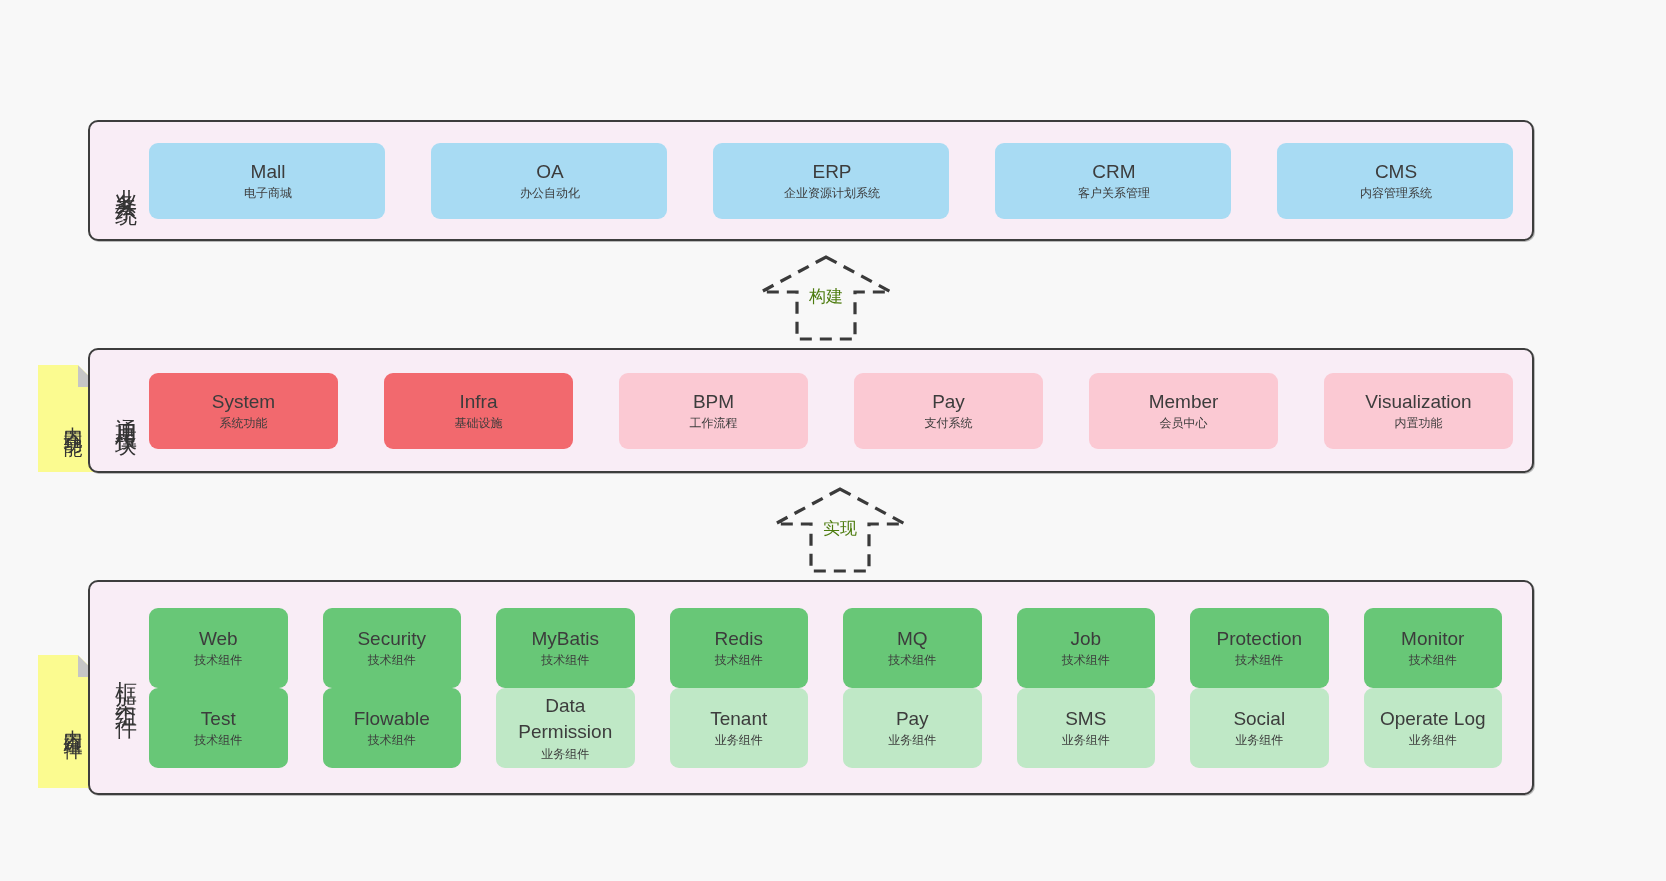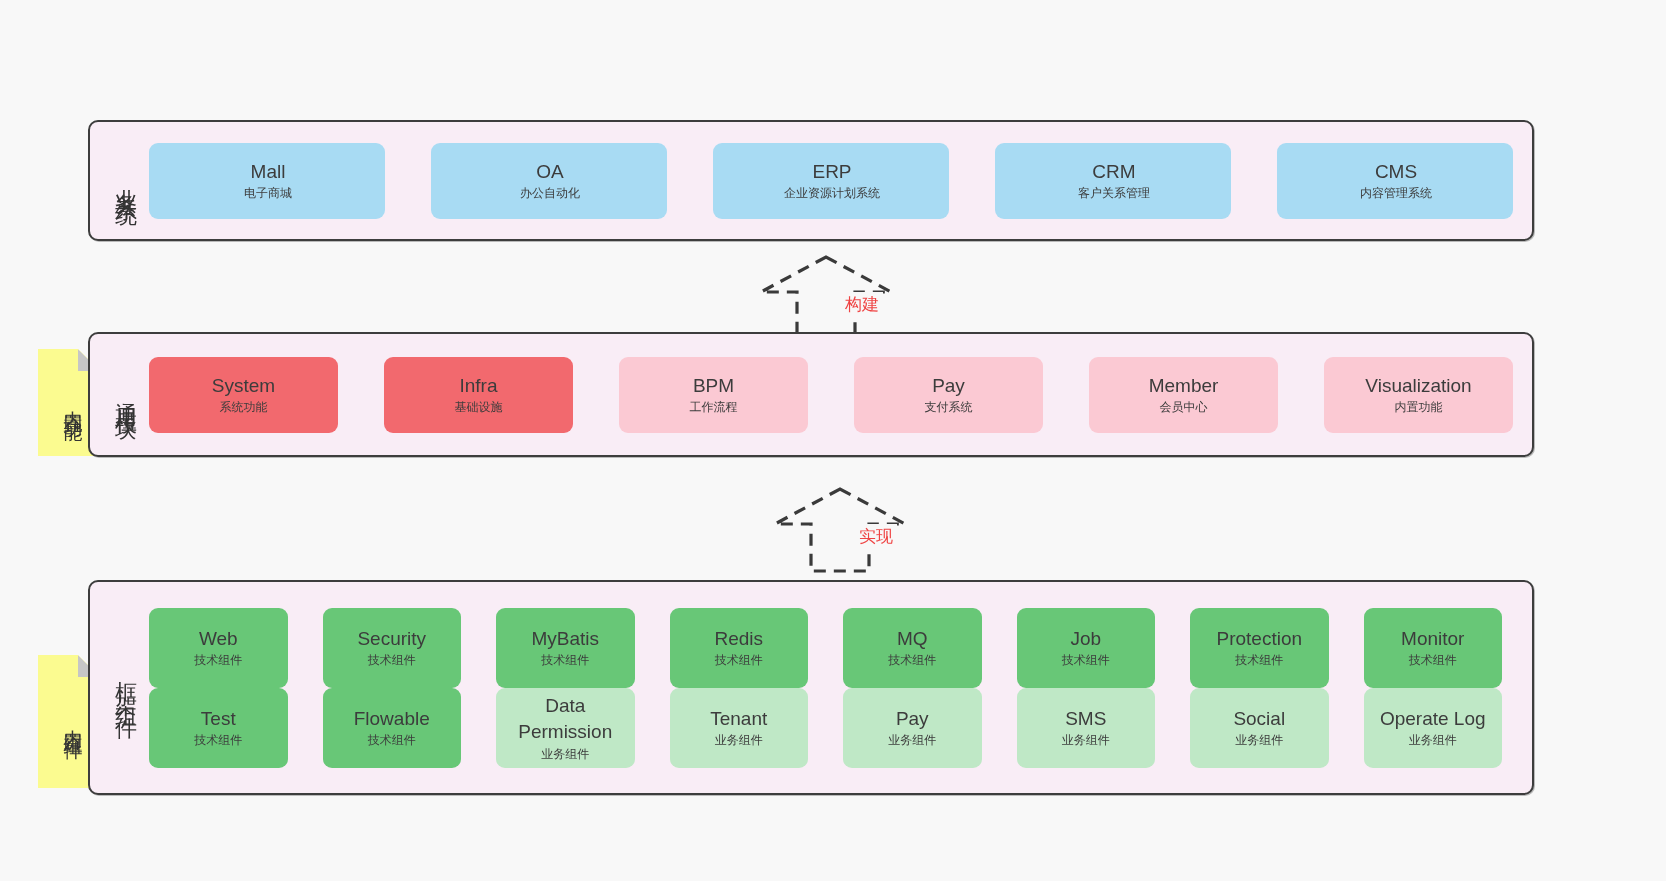--- a/index.html
+++ b/index.html
@@ -10,21 +10,21 @@
   }
   *{box-sizing:border-box;}
   html,body{margin:0;padding:0;}
   body{
     width:1666px;height:881px;position:relative;overflow:hidden;
     background:var(--page-bg);color:var(--text);
     font-family:"Liberation Sans","DejaVu Sans",sans-serif;
   }
   .section{position:absolute;left:88px;width:1446px;}
   #sec-business{top:120px;height:121px;}
-  #sec-modules{top:332px;height:125px;}
+  #sec-modules{top:348px;height:125px;}
   #sec-framework{top:580px;height:215px;}
 
   .panel{
     position:relative;z-index:1;width:100%;height:100%;
     background:var(--panel-bg);
     border:2px solid var(--panel-border);border-radius:10px;
     box-shadow:1px 1px 0 rgba(0,0,0,.25);
     display:flex;align-items:center;
   }
   .side-label{
@@ -69,23 +69,23 @@
     writing-mode:vertical-rl;text-orientation:upright;
     font-size:19px;letter-spacing:4px;color:#333;
     width:100%;padding-right:14px;text-align:center;
   }
 
   .arrow{position:absolute;width:140px;height:88px;}
   #arrow-build{left:756px;top:254px;}
   #arrow-implement{left:770px;top:486px;}
   .arrow svg{display:block;width:100%;height:100%;}
   .arrow-label{
-    position:absolute;left:50%;top:38px;transform:translateX(-50%);
-    background:var(--page-bg);font-size:17px;color:#ef4444;
-    padding:1px 4px;white-space:nowrap;margin-left:36px;
+    position:absolute;left:50%;top:30px;transform:translateX(-50%);
+    background:var(--page-bg);font-size:17px;color:#4d7c0f;
+    padding:1px 4px;white-space:nowrap;
   }
 </style>
 </head>
 <body>
 
 <div class="section" id="sec-business">
   <div class="panel">
     <div class="side-label">业务系统</div>
     <div class="boxes-row">
       <div class="box blue">

